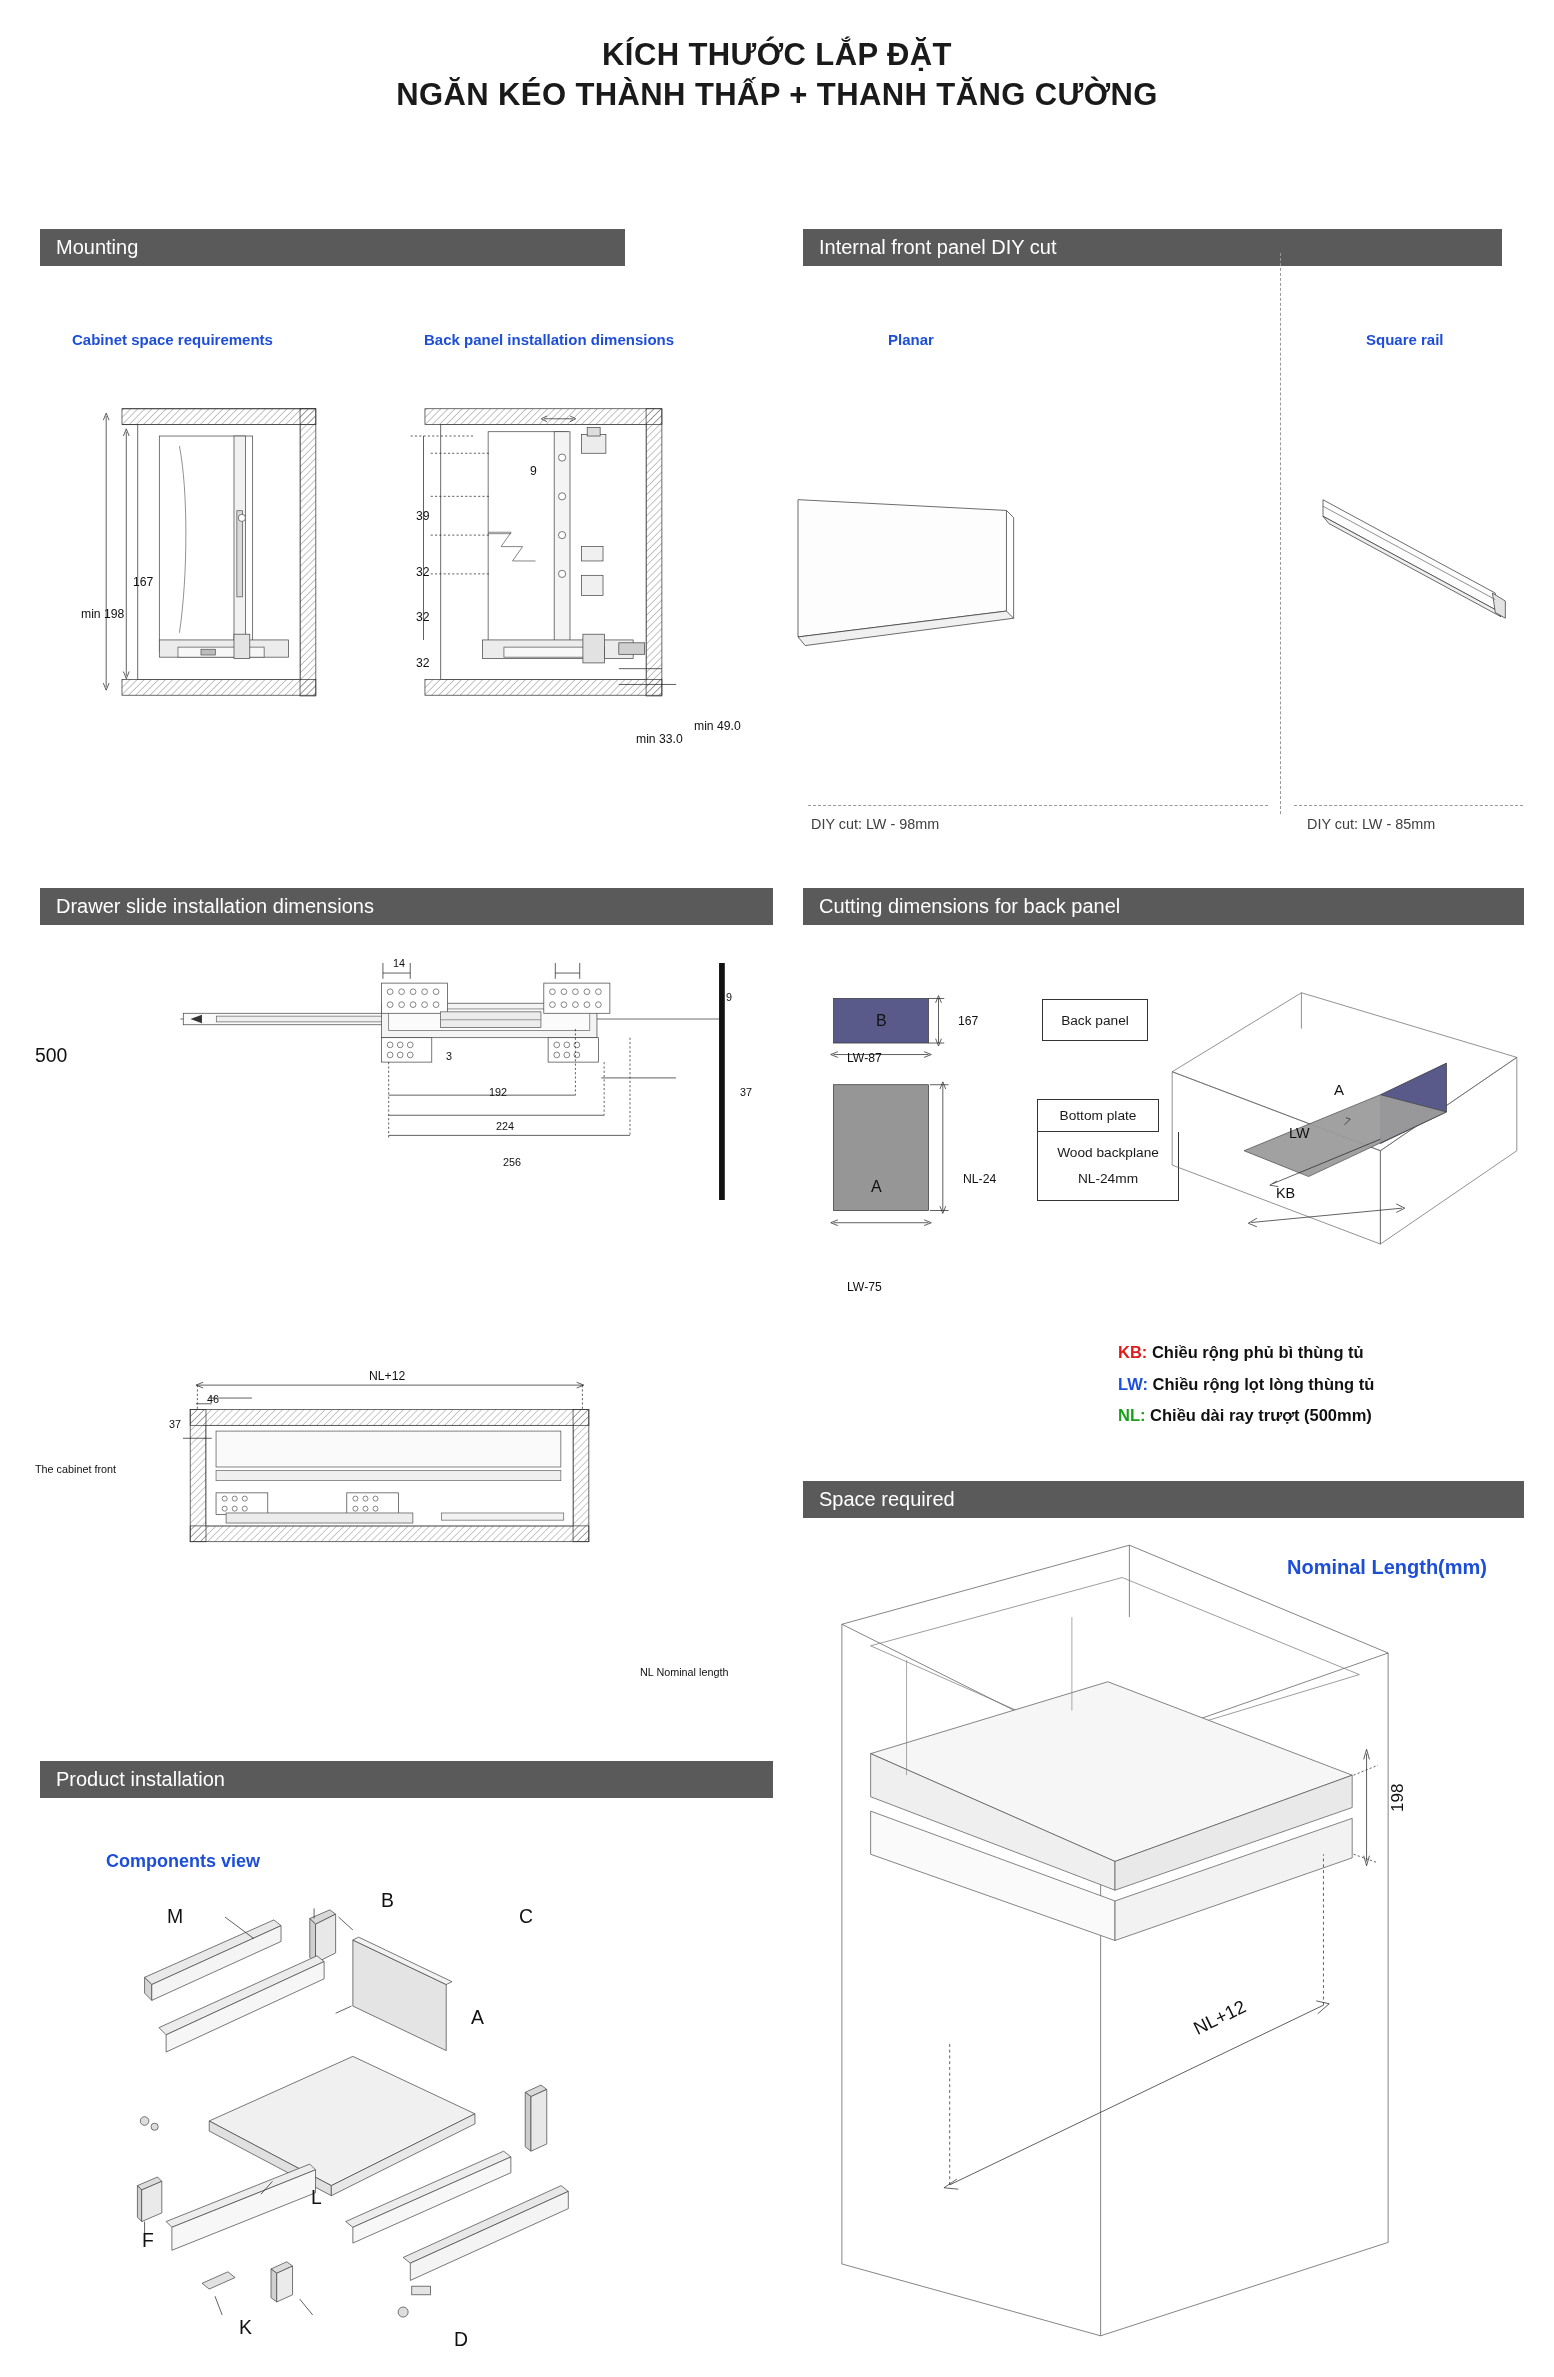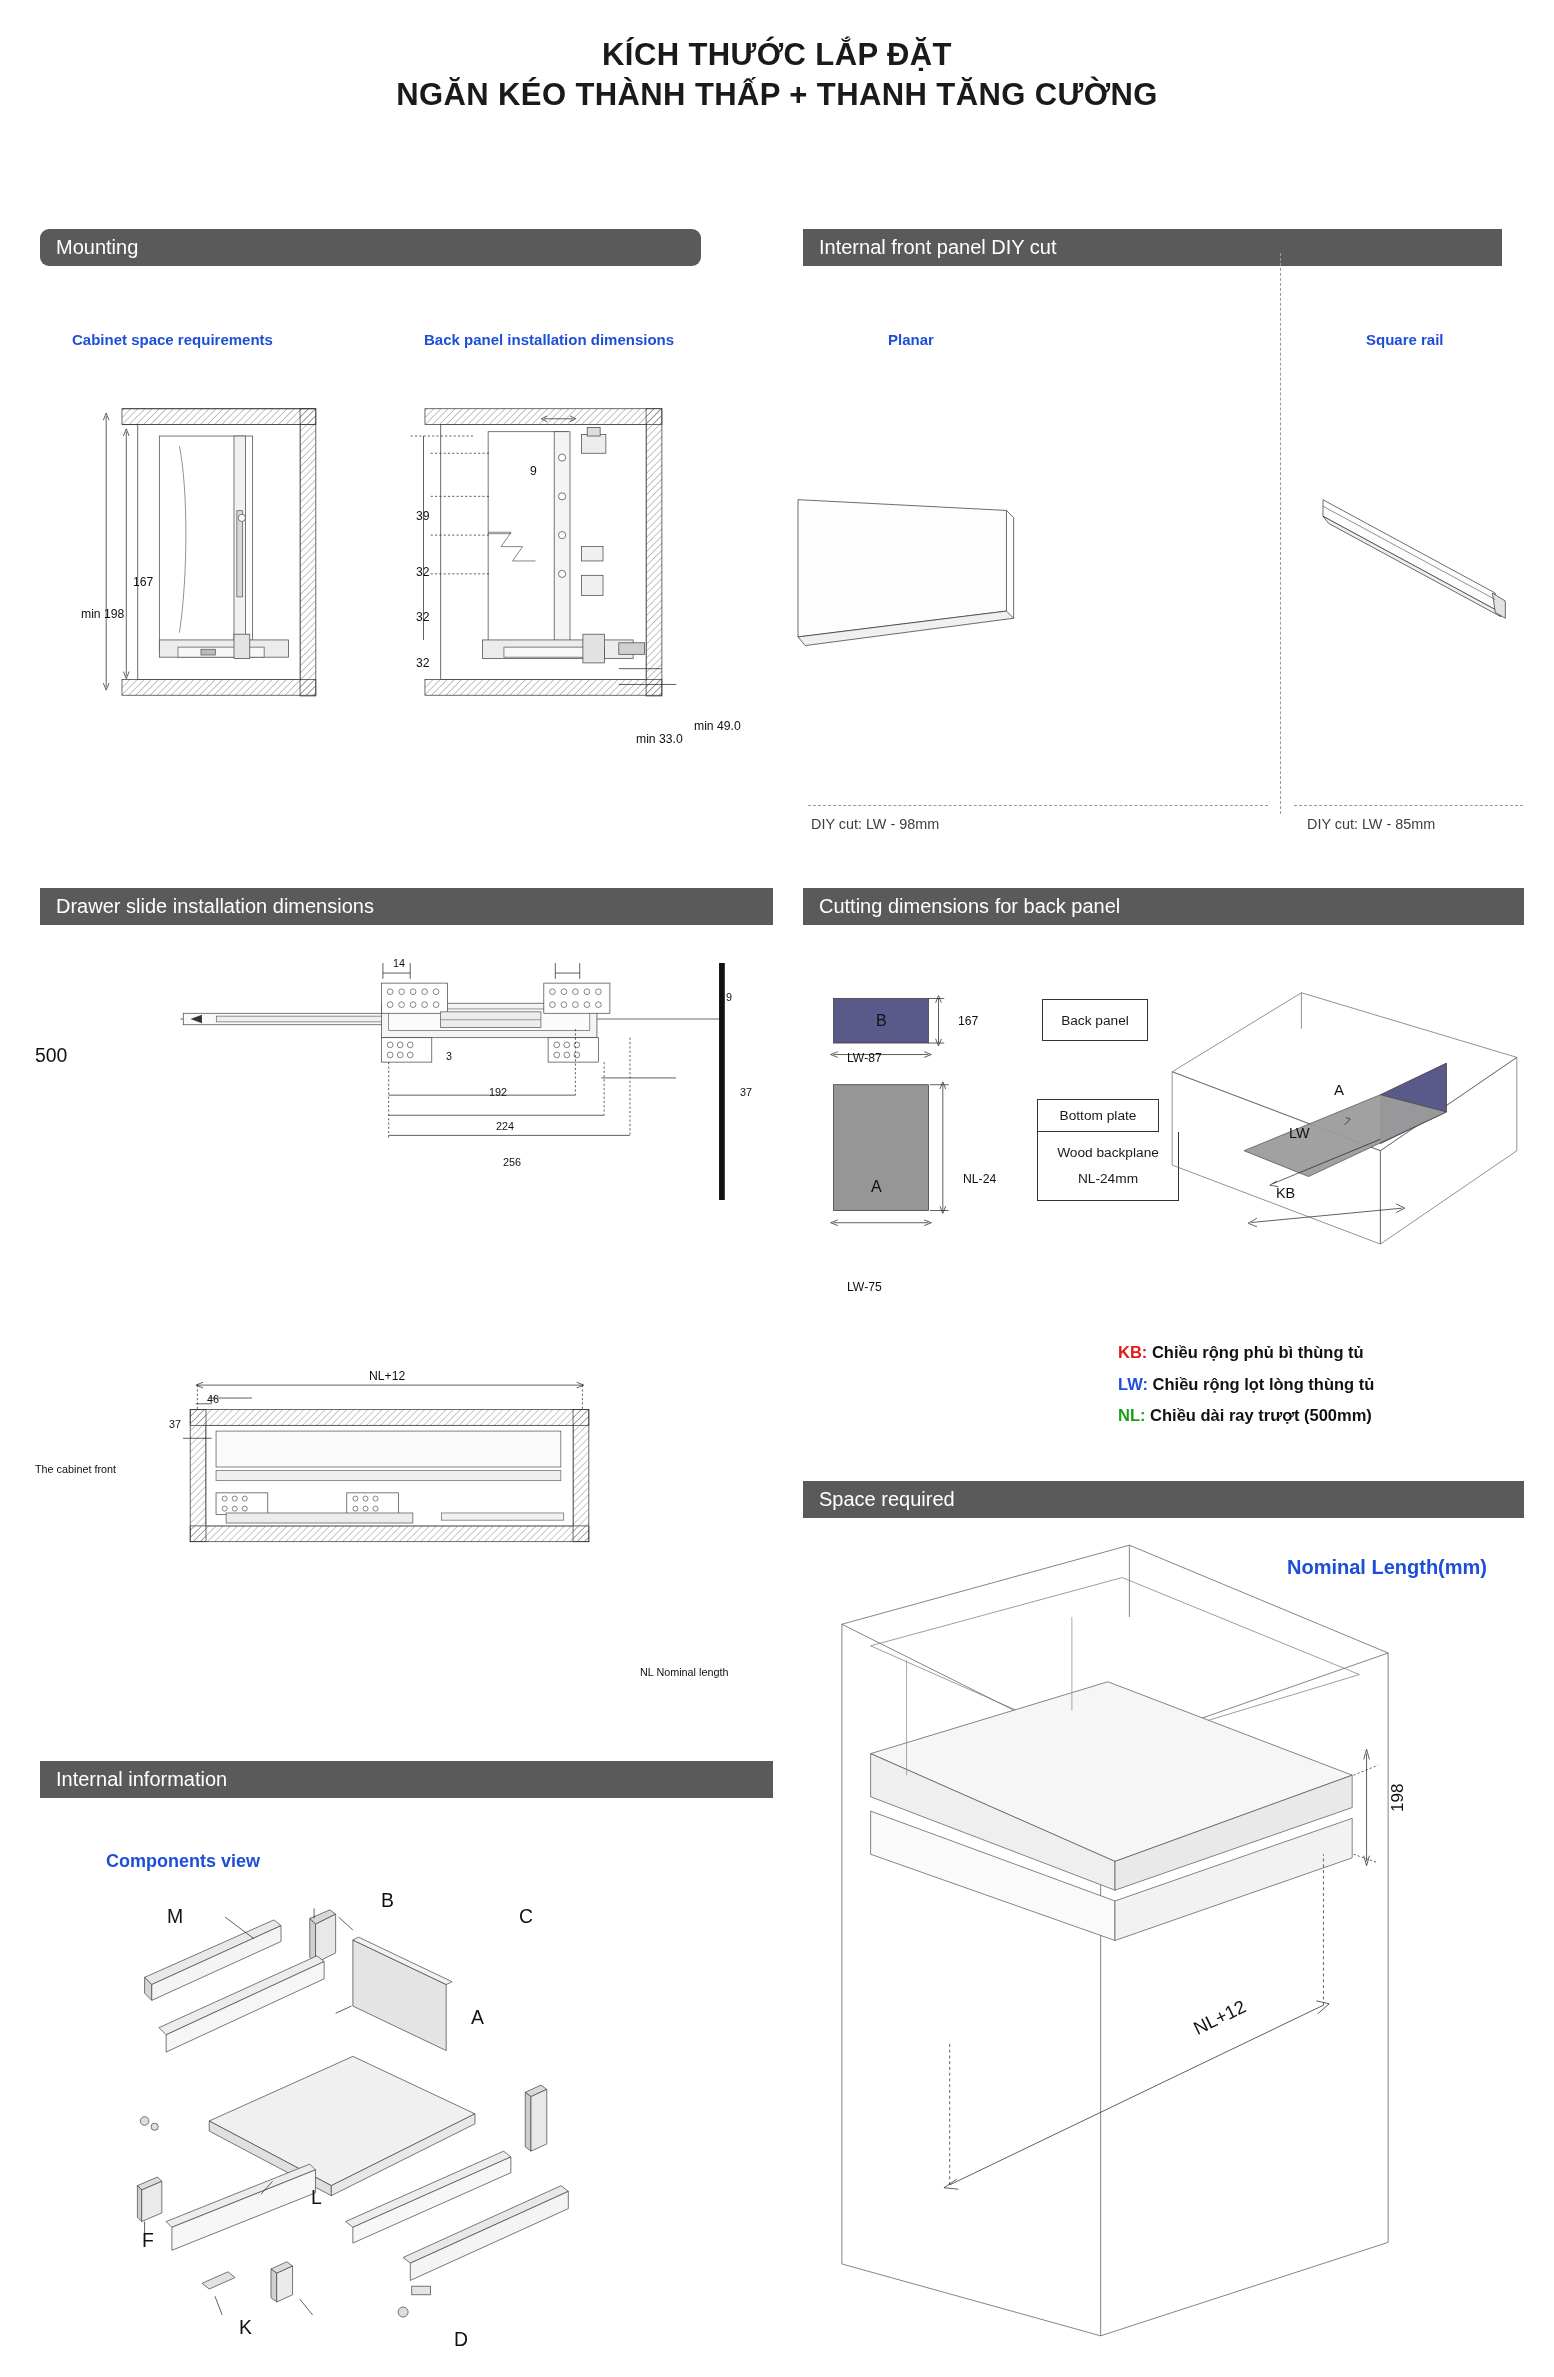--- a/index.html
+++ b/index.html
@@ -70,37 +70,37 @@
   svg { position:absolute; overflow: visible; }
 </style>
 </head>
 <body>
 
 <div class="title">
   <div>KÍCH THƯỚC LẮP ĐẶT</div>
   <div>NGĂN KÉO THÀNH THẤP + THANH TĂNG CƯỜNG</div>
 </div>
 
-<div class="bar" style="left:40px; top:229px; width:661px;border-radius:9px;">
+<div class="bar" style="left:40px; top:229px; width:585px;">
   <span>Mounting</span>
 </div>
 <div class="bar" style="left:803px; top:229px; width:699px;">
   <span>Internal front panel DIY cut</span>
 </div>
 <div class="bar" style="left:40px; top:888px; width:733px;">
   <span>Drawer slide installation dimensions</span>
 </div>
 <div class="bar" style="left:803px; top:888px; width:721px;">
   <span>Cutting dimensions for back panel</span>
 </div>
 <div class="bar" style="left:803px; top:1481px; width:721px;">
   <span>Space required</span>
 </div>
 <div class="bar" style="left:40px; top:1761px; width:733px;">
-  <span>Internal information</span>
+  <span>Product installation</span>
 </div>
 
 <div class="sublabel" style="left:72px; top:331px;">Cabinet space requirements</div>
 <div class="sublabel" style="left:424px; top:331px;">Back panel installation dimensions</div>
 
 <svg style="left:93px; top:403px;" width="259" height="359" viewBox="0 0 360 500">
   <defs>
     <pattern id="hatchA" width="7" height="7" patternTransform="rotate(45)" patternUnits="userSpaceOnUse">
       <line x1="0" y1="0" x2="0" y2="7" stroke="#555" stroke-width="1"></line>
     </pattern>

